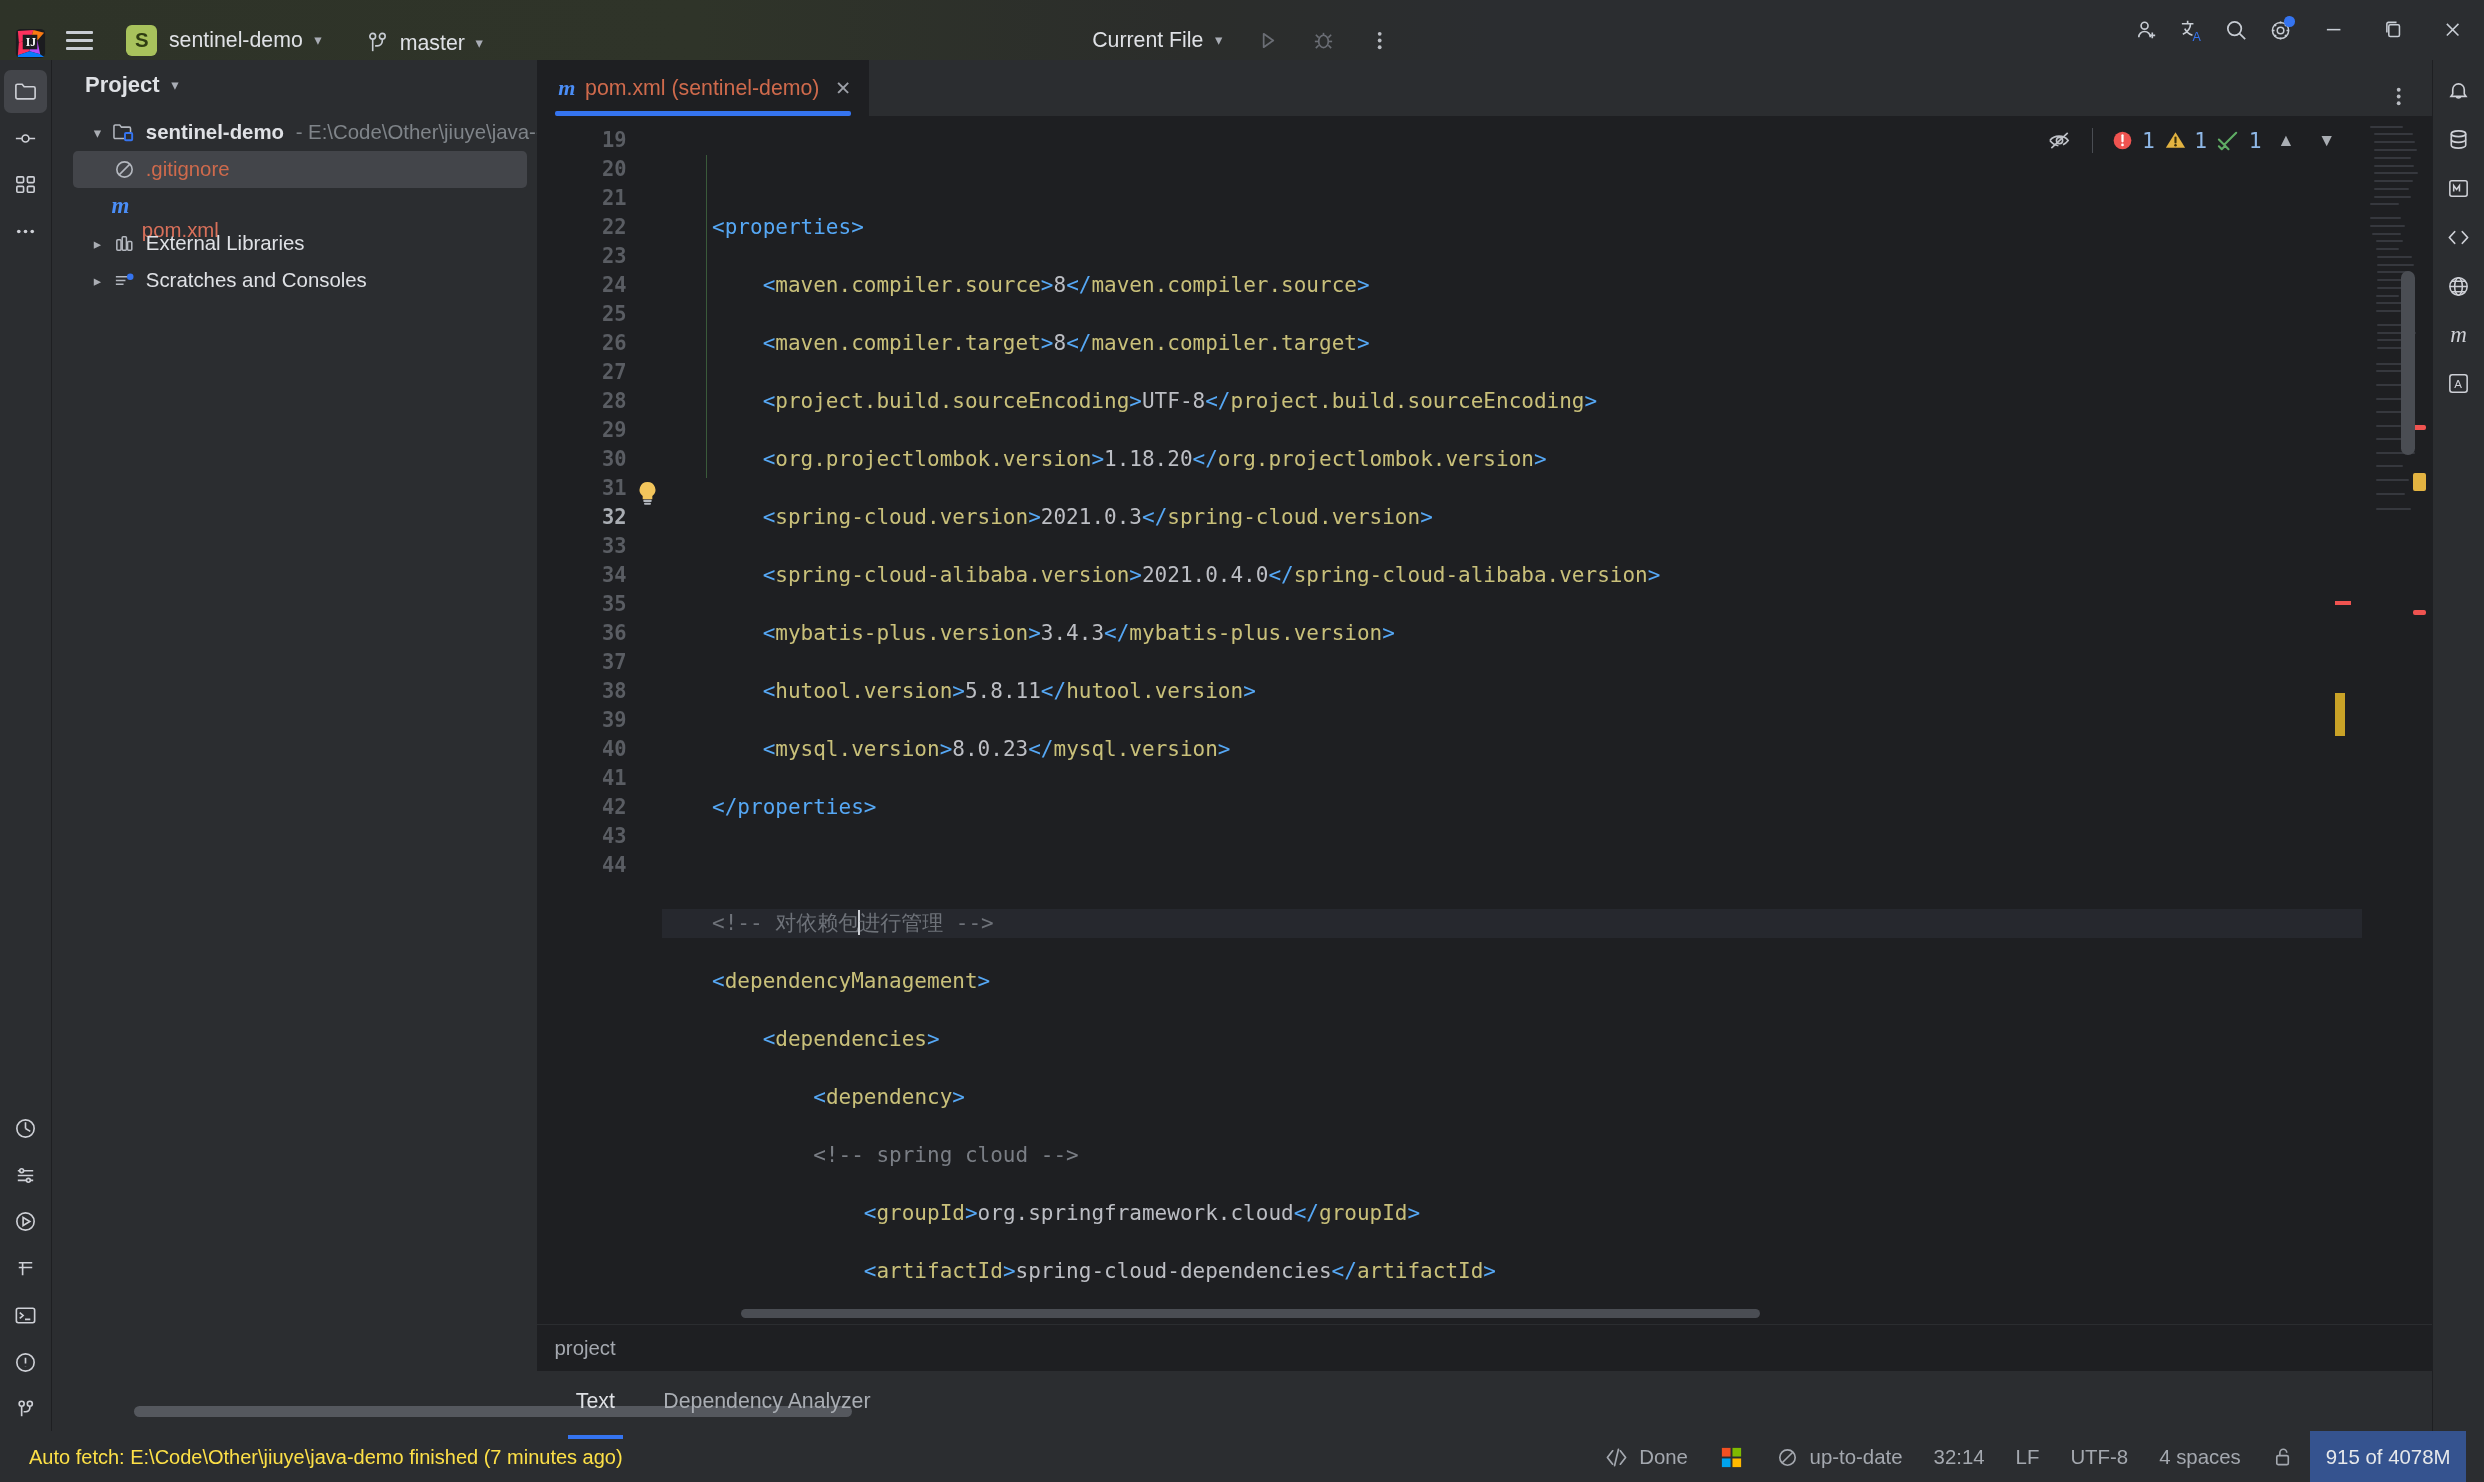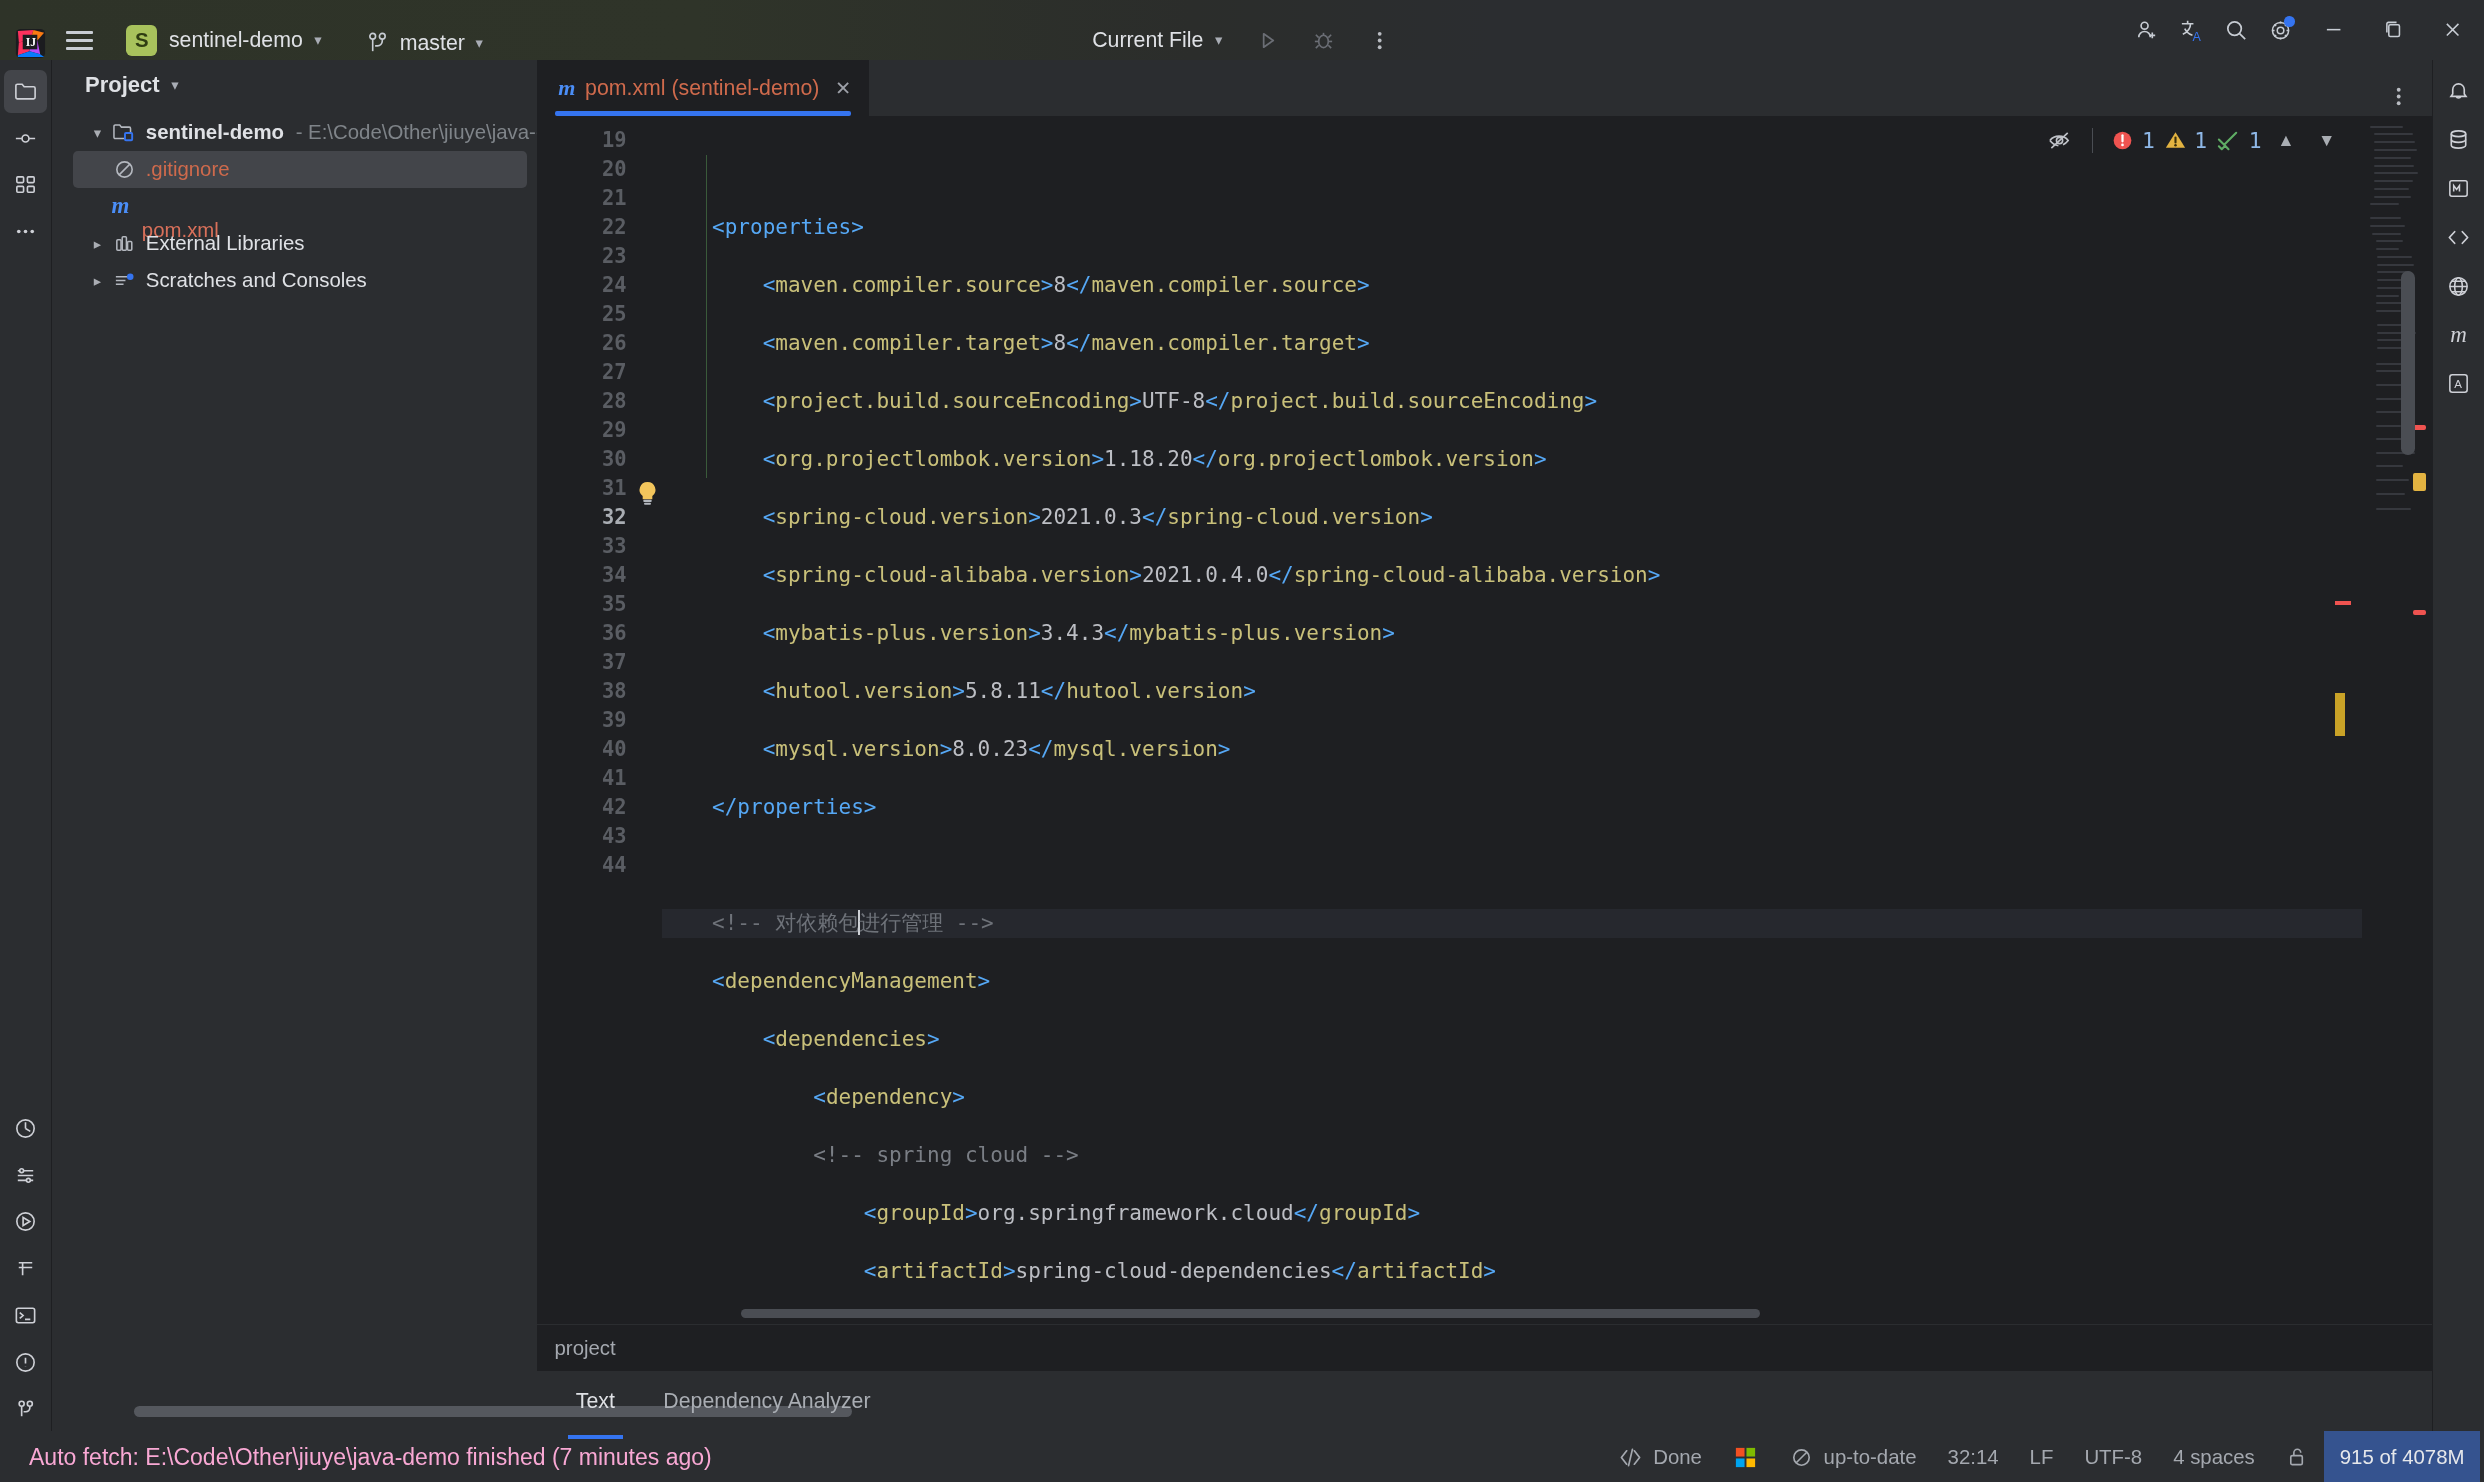--- a/index.html
+++ b/index.html
@@ -132,22 +132,22 @@
   
   .breadcrumb { height:47px; min-height:47px; background:#1e1f22; display:flex; align-items:center;
      padding-left:17.5px; color:#a4a8af; font-size:20.4px; border-top:1px solid #2b2d30;}
   .btabs { height:60px; min-height:60px; background:#2b2d30; display:flex; align-items:center; padding-left:19.4px; gap:9.7px; }
   .btab { height:76px; display:flex; align-items:center; padding:0 19.4px; color:#a9adb3; font-size:21.3px; cursor:pointer; position:relative;}
   .btab.active { color:#dfe1e5; }
   .btab.active::after { content:''; position:absolute; left:11.6px; right:11.6px; bottom:0; height:3.9px; background:#3574f0;}
 
   
   .statusbar { height:52px; min-height:52px; background:#2b2d30; display:flex; align-items:center; padding:0 0 0 29px; gap:0; }
-  .sb-left { color:#f9a8d4; font-size:23px; }
-  .sb-right { margin-left:auto; display:flex; align-items:center; gap:0; padding-right:4px; }
+  .sb-left { color:#fde047; font-size:20px; }
+  .sb-right { margin-left:auto; display:flex; align-items:center; gap:0; padding-right:18px; }
   .sb-item { color:#a4a8af; font-size:20.4px; padding:0 15.5px; display:flex; align-items:center; gap:9.7px; cursor:pointer; height:52px;}
   .sb-mem { background:#35538f; color:#e6e8eb; height:52px; display:flex; align-items:center; padding:0 15.5px; font-size:20.4px; cursor:pointer;}
 
   svg { display:block; }
 </style>
 </head>
 <body>
 
 <div class="app">
 

